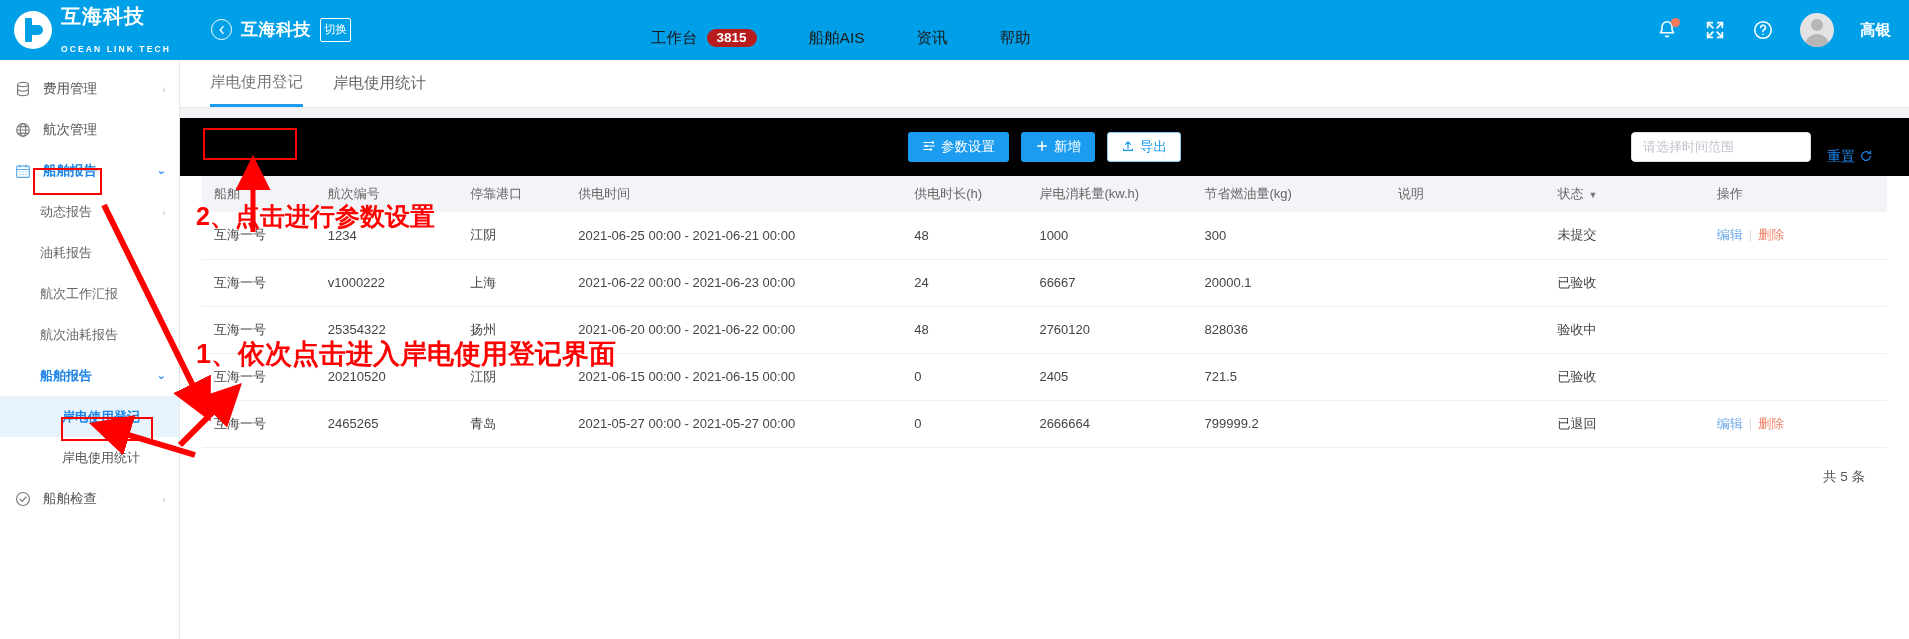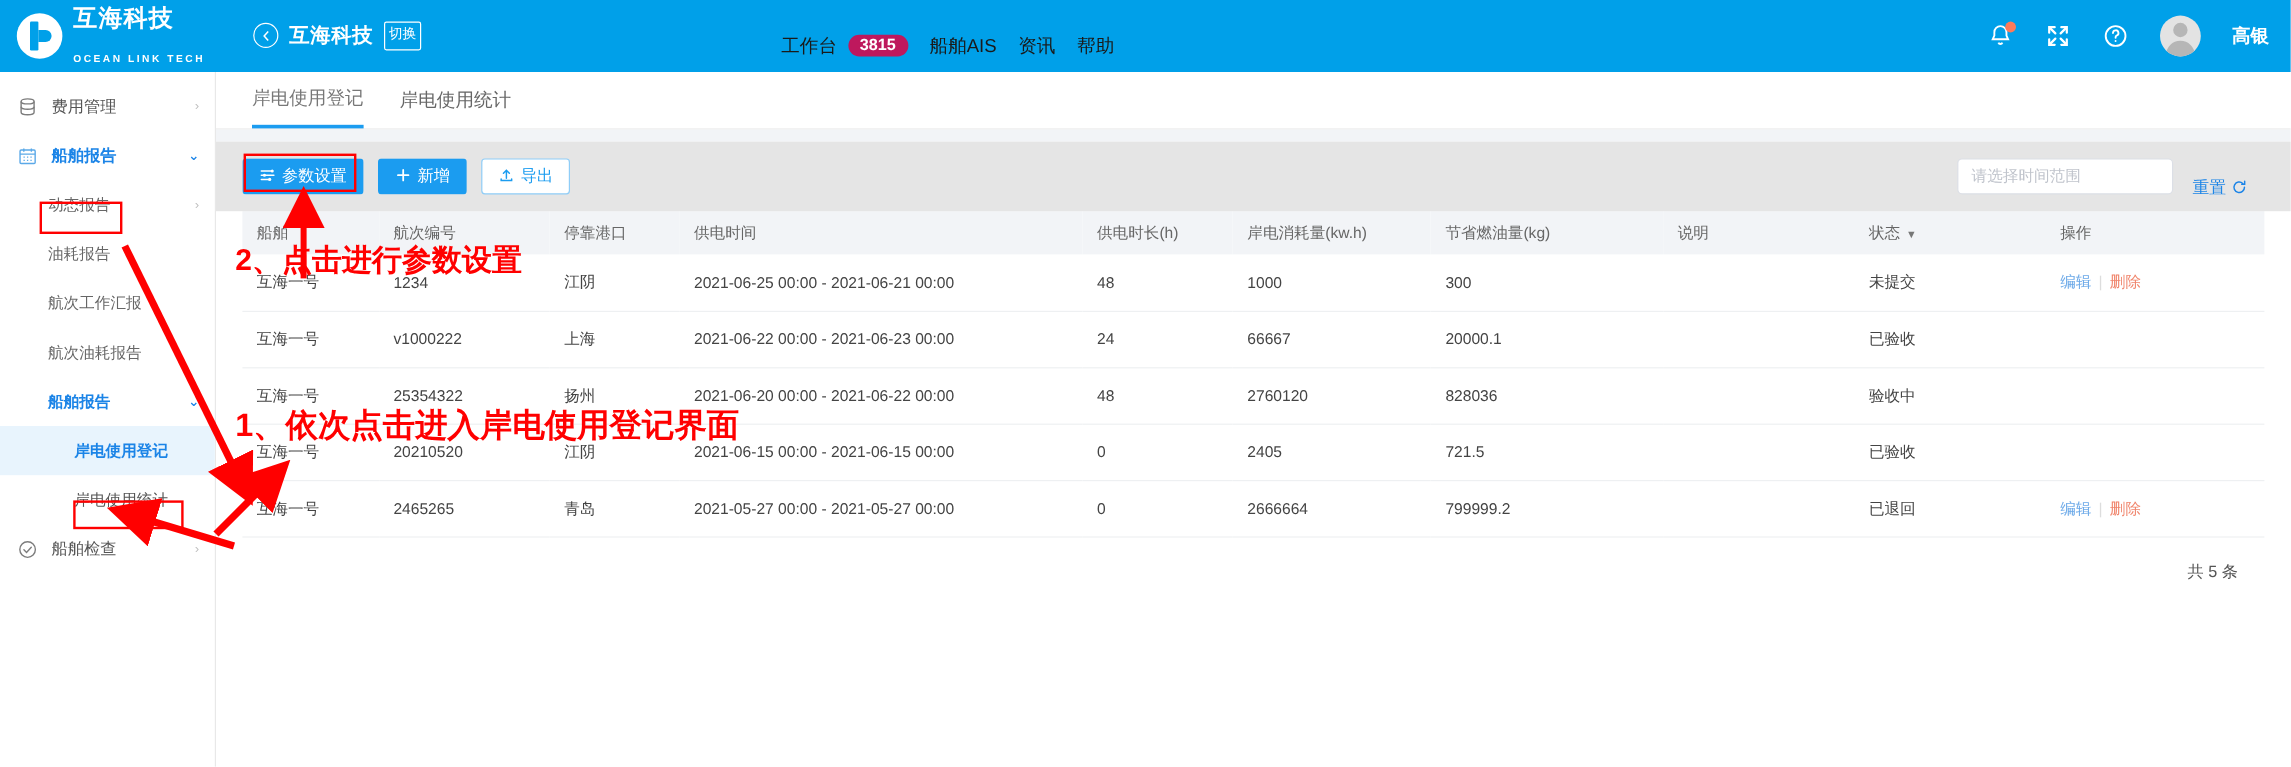--- a/index.html
+++ b/index.html
@@ -37,24 +37,24 @@
   .circle-icon {
     width: 21px; height: 21px; border: 1.6px solid #fff; border-radius: 50%;
     display: flex; align-items: center; justify-content: center;
   }
   .hdr-company { color: #fff; font-size: 17px; font-weight: bold; letter-spacing: .5px; }
   .switch-badge {
     border: 1.3px solid #fff; color: #fff; font-size: 11.5px;
     padding: 4px 3px; border-radius: 2px; line-height: 1.2;
   }
 
-  .nav { display: flex; gap: 18px; margin-left: 300px; margin-top: 16px; }
+  .nav { display: flex; gap: 52px; margin-left: 300px; margin-top: 16px; }
   .nav-item { color: #1a1a1a; font-size: 15.5px; cursor: pointer; display: flex; align-items: center; gap: 9px; }
   .nav-badge {
-    background: #be185d; color: #fff; font-size: 13.5px; font-weight: bold;
+    background: #b91c1c; color: #fff; font-size: 13.5px; font-weight: bold;
     border-radius: 11px; padding: 1px 10px 2px;
   }
 
   .hdr-right { position: absolute; right: 18px; top: 0; height: 60px; display: flex; align-items: center; gap: 26px; }
   .ic { width: 22px; height: 22px; position: relative; cursor: pointer; }
   .red-dot { position: absolute; right: -2px; top: -1px; width: 9px; height: 9px; border-radius: 50%; background: #FF7A59; }
   .avatar {
     width: 34px; height: 34px; border-radius: 50%; background: #e3e3e3;
     position: relative; overflow: hidden;
   }
@@ -94,21 +94,21 @@
   .main { position: absolute; left: 180px; top: 60px; width: 1729px; height: 579px; background: #fff; }
   .tabs {
     height: 48px; display: flex; align-items: center; gap: 30px;
     padding-left: 30px; border-bottom: 1px solid #eaeaea; background: #fff;
   }
   .tab { font-size: 15.5px; color: #666; cursor: pointer; height: 47px; display: flex; align-items: center; }
   .tab.active { color: #777; border-bottom: 3px solid #1B9CF0; }
 
   .toolbar {
     height: 58px; display: flex; align-items: center; padding: 0 22px 0 22px;
-    background: #e5e5e5; position: relative;
+    background: #000000; position: relative; justify-content: center;
   }
   .btn {
     height: 30px; display: inline-flex; align-items: center; gap: 5px;
     padding: 0 13px; border-radius: 3px; font-size: 13.5px; cursor: pointer;
     border: 1px solid transparent;
   }
   .btn-primary { background: #1B9CF0; color: #fff; }
   .btn-ghost { background: #fff; color: #1B9CF0; border: 1px solid #8fcdf7; }
   .btn + .btn { margin-left: 12px; }
   .btn svg { width: 14px; height: 14px; }
@@ -218,20 +218,31 @@
         <svg viewBox="0 0 20 20" fill="none" stroke="#7d7d7d" stroke-width="1.3">
           <ellipse cx="10" cy="5" rx="6" ry="2.3"></ellipse>
           <path d="M4 5v10c0 1.3 2.7 2.3 6 2.3s6-1 6-2.3V5"></path>
           <path d="M4 10c0 1.3 2.7 2.3 6 2.3s6-1 6-2.3"></path>
         </svg>
       </span>
       <span class="s-lab">费用管理</span>
       <span class="s-chev">›</span>
     </div>
 
+    <div class="s-item">
+      <span class="s-ic">
+        <svg viewBox="0 0 20 20" fill="none" stroke="#7d7d7d" stroke-width="1.3">
+          <circle cx="10" cy="10" r="7"></circle>
+          <ellipse cx="10" cy="10" rx="3" ry="7"></ellipse>
+          <path d="M3 10h14M4.4 6.2h11.2M4.4 13.8h11.2"></path>
+        </svg>
+      </span>
+      <span class="s-lab">航次管理</span>
+      <span class="s-chev"></span>
+    </div>
 
     <div class="s-item active-blue">
       <span class="s-ic">
         <svg viewBox="0 0 20 20" fill="none" stroke="#5BA9E8" stroke-width="1.3">
           <rect x="3" y="4.5" width="14" height="12.5" rx="1"></rect>
           <path d="M3 8.3h14M6.5 3v3M13.5 3v3"></path>
           <path d="M6.2 11h1.2M9.4 11h1.2M12.6 11h1.2M6.2 14h1.2M9.4 14h1.2M12.6 14h1.2" stroke-width="1.1"></path>
         </svg>
       </span>
       <span class="s-lab">船舶报告</span>

